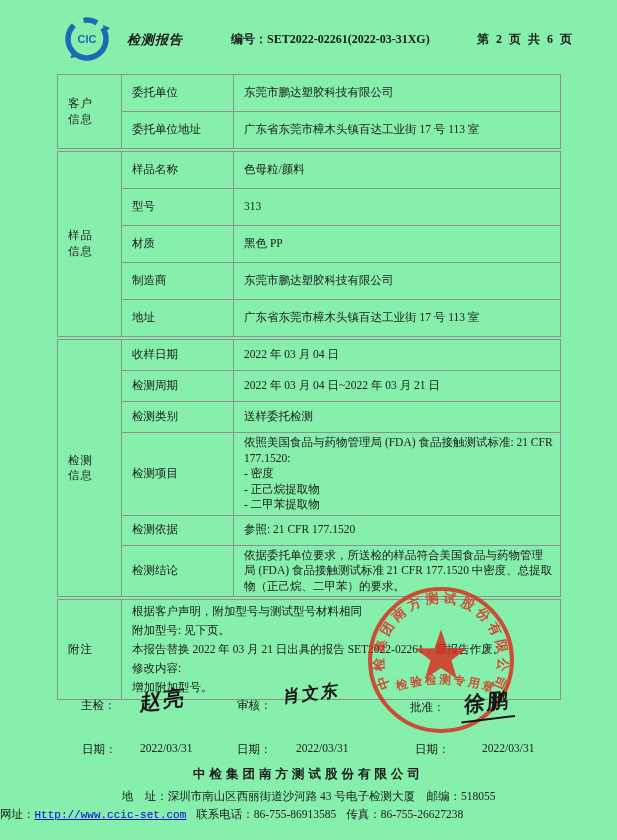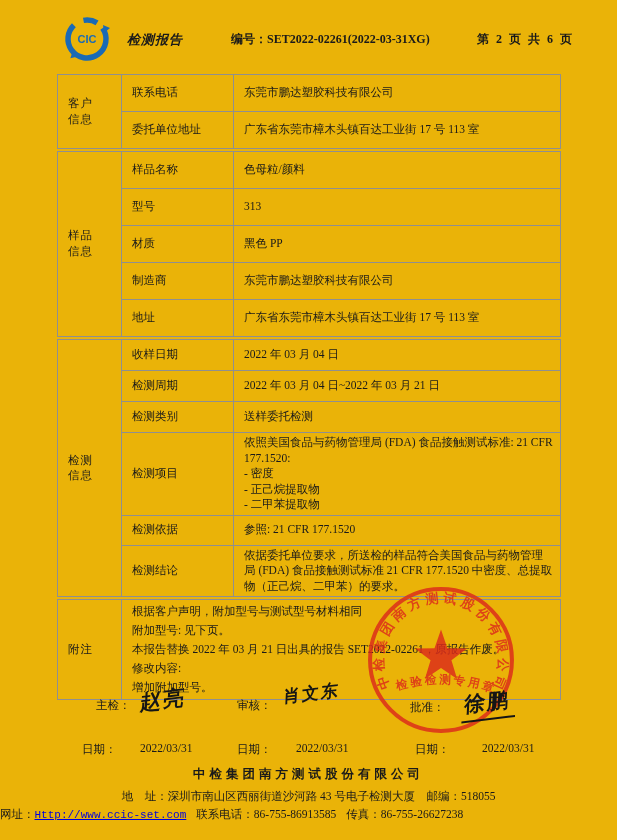--- a/index.html
+++ b/index.html
@@ -1,16 +1,16 @@
 <!DOCTYPE html>
 <html><head>
 <meta charset="utf-8">
 <style>
   html,body{margin:0;padding:0;background:#fff;}
-  .page{position:relative;width:617px;height:840px;background:#eab308;overflow:hidden;
+  .page{position:relative;width:617px;height:840px;background:#86efac;overflow:hidden;
         font-family:"Liberation Serif","DejaVu Serif",serif;color:#1a1a1a;}
 
   
   .hdr-logo{position:absolute;left:63px;top:15px;width:48px;height:48px;}
   .hdr-title{position:absolute;left:127px;top:31px;font-size:13px;font-weight:bold;letter-spacing:1px;font-style:italic;}
   .hdr-no{position:absolute;left:231px;top:31px;font-size:12px;font-weight:bold;text-align:right;}
   .hdr-page{position:absolute;left:477px;top:31px;font-size:12px;font-weight:bold;letter-spacing:2px;}
 
   
   .tablewrap{position:absolute;left:57px;top:74px;width:504px;}
@@ -61,21 +61,21 @@
 
   <div class="tablewrap">
 
     <table class="sec">
       <tbody>
           <tr>
         <td class="seclabel h32" rowspan="2">
           <div>客户</div>
           <div>信息</div>
         </td>
-        <td class="rowlabel h32">联系电话</td>
+        <td class="rowlabel h32">委托单位</td>
         <td>东莞市鹏达塑胶科技有限公司</td>
       </tr>
       <tr>
         <td class="rowlabel h32">委托单位地址</td>
         <td>广东省东莞市樟木头镇百达工业街 17 号 113 室</td>
       </tr>
     </tbody>
       </table>
 
     <table class="sec">
@@ -170,21 +170,21 @@
     </defs>
     <text font-size="13" fill="#dc2a1b" font-weight="bold" letter-spacing="4" font-family="Liberation Serif, serif">
       <textPath href="#ringPath" startOffset="2">中检集团南方测试股份有限公司</textPath>
     </text>
     <text font-size="11.5" fill="#dc2a1b" font-weight="bold" letter-spacing="2.5" font-family="Liberation Serif, serif">
       <textPath href="#subPath" startOffset="5">检验检测专用章</textPath>
     </text>
   </svg>
 
   <div class="signoff">
-    <span class="role-label" style="left:96px;top:698px">主检：</span>
+    <span class="role-label" style="left:81px;top:698px">主检：</span>
     <span class="sig" style="left:140px;top:686px">赵亮</span>
     <span class="role-label" style="left:237px;top:698px">审核：</span>
     <span class="sig" style="left:283px;top:682px;font-size:17px">肖文东</span>
     <span class="role-label" style="left:410px;top:700px">批准：</span>
     <span class="sig" style="left:462px;top:688px;border-bottom:2px solid #151515;padding:0 6px 2px 2px">徐鹏</span>
 
     <span class="date-label" style="left:82px;top:742px">日期：</span>
     <span class="date-val" style="left:140px;top:742px">2022/03/31</span>
     <span class="date-label" style="left:237px;top:742px">日期：</span>
     <span class="date-val" style="left:296px;top:742px">2022/03/31</span>

